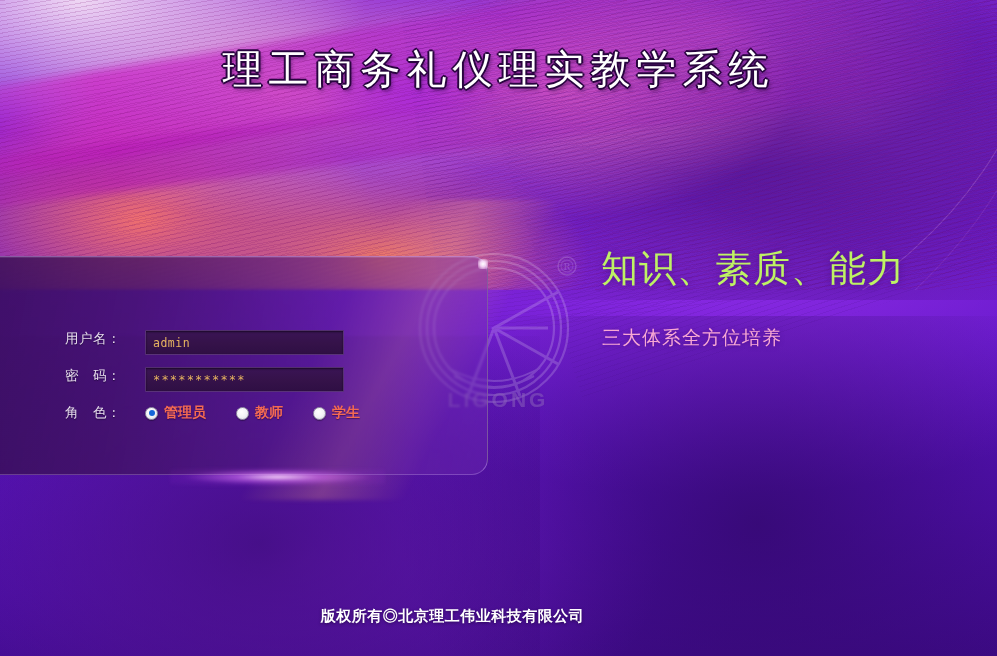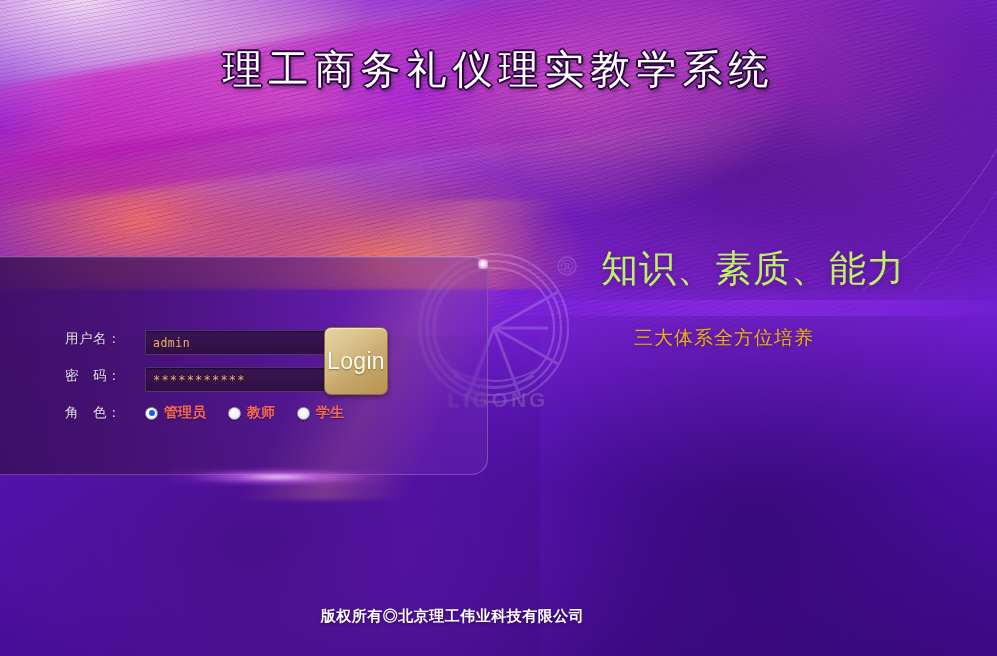--- a/index.html
+++ b/index.html
@@ -294,21 +294,21 @@
     font-family: "Liberation Sans", sans-serif;
     font-size: 23px;
     color: #fdfbf4;
     text-shadow: 0 1px 2px rgba(90,60,10,0.55);
     letter-spacing: 0.3px;
   }
 
   .roles {
     display: flex;
     align-items: center;
-    gap: 4px;
+    gap: 12px;
   }
   .role {
     display: flex;
     align-items: center;
     margin-right: 18px;
     cursor: pointer;
   }
   .radio {
     width: 13px; height: 13px;
     border-radius: 50%;
@@ -342,25 +342,24 @@
     font-size: 37px;
     color: #bef264;
     letter-spacing: 1px;
     white-space: nowrap;
     text-shadow: 0 1px 6px rgba(60,10,110,0.55);
   }
   .subline {
     position: absolute;
     left: 602px; top: 325px;
     font-size: 19px;
-    color: #eab308;
+    color: #f9a8d4;
     letter-spacing: 1px;
     white-space: nowrap;
     text-shadow: 0 1px 4px rgba(60,10,110,0.50);
-    margin-left: 32px;
   }
   .para {
     position: absolute;
     left: 602px; top: 418px;
     width: 300px;
     font-size: 13px;
     line-height: 21px;
     color: rgba(233,196,255,0.62);
     text-shadow: 0 0 2px rgba(120,40,200,0.5);
     letter-spacing: 0.2px;
@@ -468,23 +467,20 @@
 
         <div class="role">
           <span class="radio"></span>
           <span class="role-lbl">学生</span>
         </div>
 
       </div>
     </div>
   </div>
 
-  <div class="login-btn">
-    <span>Login</span>
-  </div>
 
   <div class="headline">知识、素质、能力</div>
   <div class="subline">三大体系全方位培养</div>
 
   <div class="footer">
     <span class="footer-shift">版权所有◎北京理工伟业科技有限公司</span>
   </div>
 
 </div>
 

